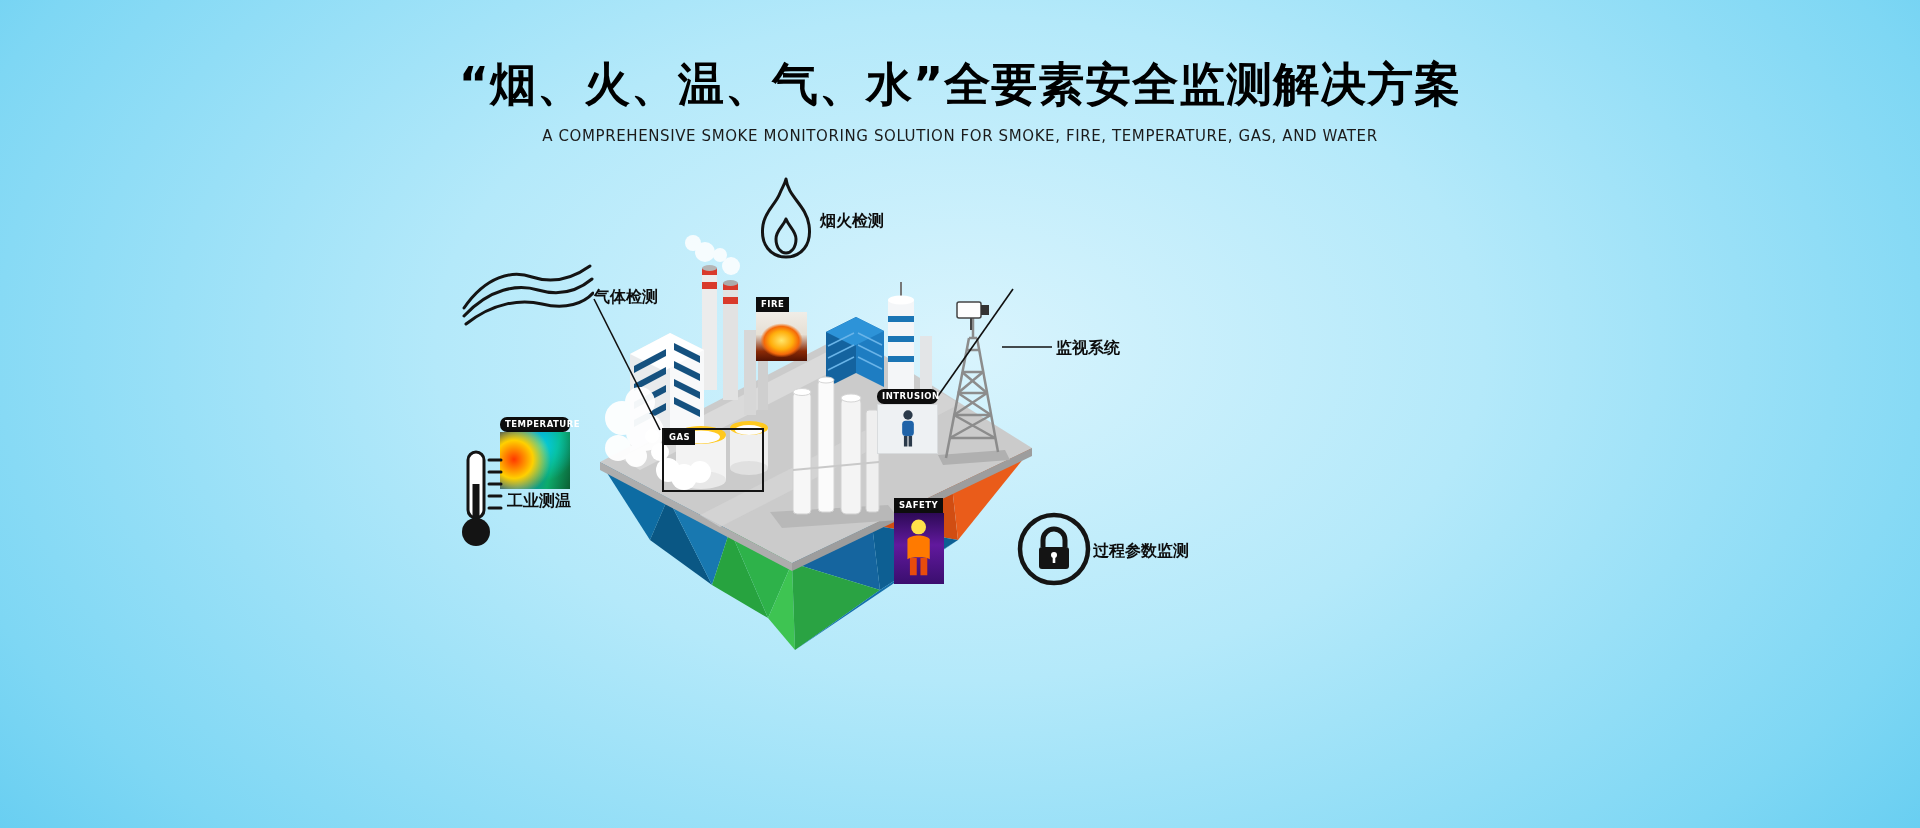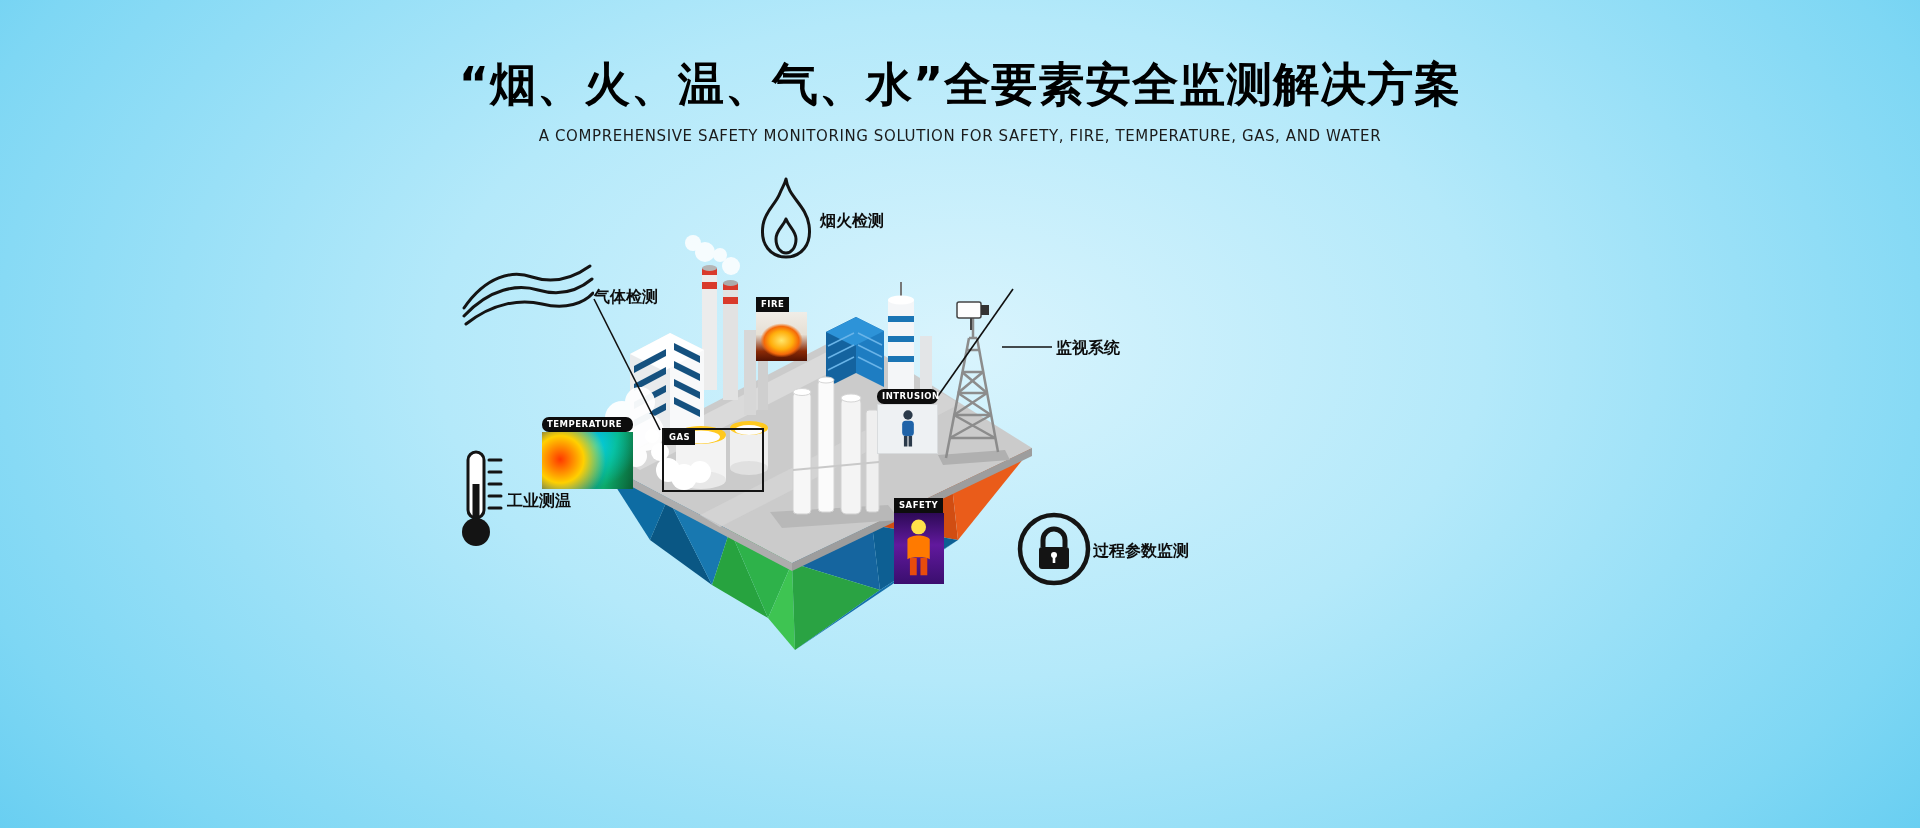--- a/index.html
+++ b/index.html
@@ -27,21 +27,21 @@
   
   .thumb { position:absolute; display:flex; flex-direction:column; z-index:5; }
   .thumb-label {
     background:#0d0d0d; color:#fff; font-weight:700; font-size:8.5px;
     letter-spacing:.5px; padding:3px 5px; line-height:1; white-space:nowrap;
   }
   .thumb-label.full { width:100%;border-radius:7px; }
   .thumb-label.tag { width:fit-content; }
   .thumb-img { width:100%; }
 
-  .thumb-temperature { left:542px; top:417px; width:91px; }
+  .thumb-temperature { left:500px; top:417px; width:70px; }
   .thumb-img-thermal { height:57px;
     background:
       radial-gradient(circle at 20% 48%, #ff3800 0%, #ffd000 30%, rgba(255,208,0,0) 58%),
       radial-gradient(circle at 58% 25%, rgba(0,229,255,.75), rgba(0,229,255,0) 60%),
       linear-gradient(105deg, #062a7a 0%, #0a7fc4 38%, #0cab6b 72%, #0b5e33 100%);
   }
 
   .thumb-fire { left:756px; top:297px; width:51px; }
   .thumb-img-fire { height:49px;
     background:
@@ -71,21 +71,21 @@
   .callout-thermo  { left:451px;  top:448px; }
   .callout-lock    { left:1015px; top:510px; }
   .callout-surveillance { left:1056px; top:338px; }
 </style>
 </head>
 <body>
 
 <div class="hero">
 
   <h1 class="title">“烟、火、温、气、水”全要素安全监测解决方案</h1>
-  <p class="subtitle">A COMPREHENSIVE SAFETY MONITORING SOLUTION FOR SAFETY, FIRE, TEMPERATURE, GAS, AND WATER</p>
+  <p class="subtitle">A COMPREHENSIVE SMOKE MONITORING SOLUTION FOR SMOKE, FIRE, TEMPERATURE, GAS, AND WATER</p>
 
   <svg class="scene-svg" viewBox="0 0 1920 828">
 
     <g>
       <polygon points="600,462 668,498 650,540" fill="#0e6ca3"></polygon>
       <polygon points="668,498 650,540 712,585" fill="#0a5784"></polygon>
       <polygon points="668,498 730,530 712,585" fill="#1878b0"></polygon>
       <polygon points="730,530 712,585 768,618" fill="#27a33f"></polygon>
       <polygon points="730,530 792,563 768,618" fill="#2eb24a"></polygon>
       <polygon points="792,563 768,618 795,650" fill="#3ec452"></polygon>

